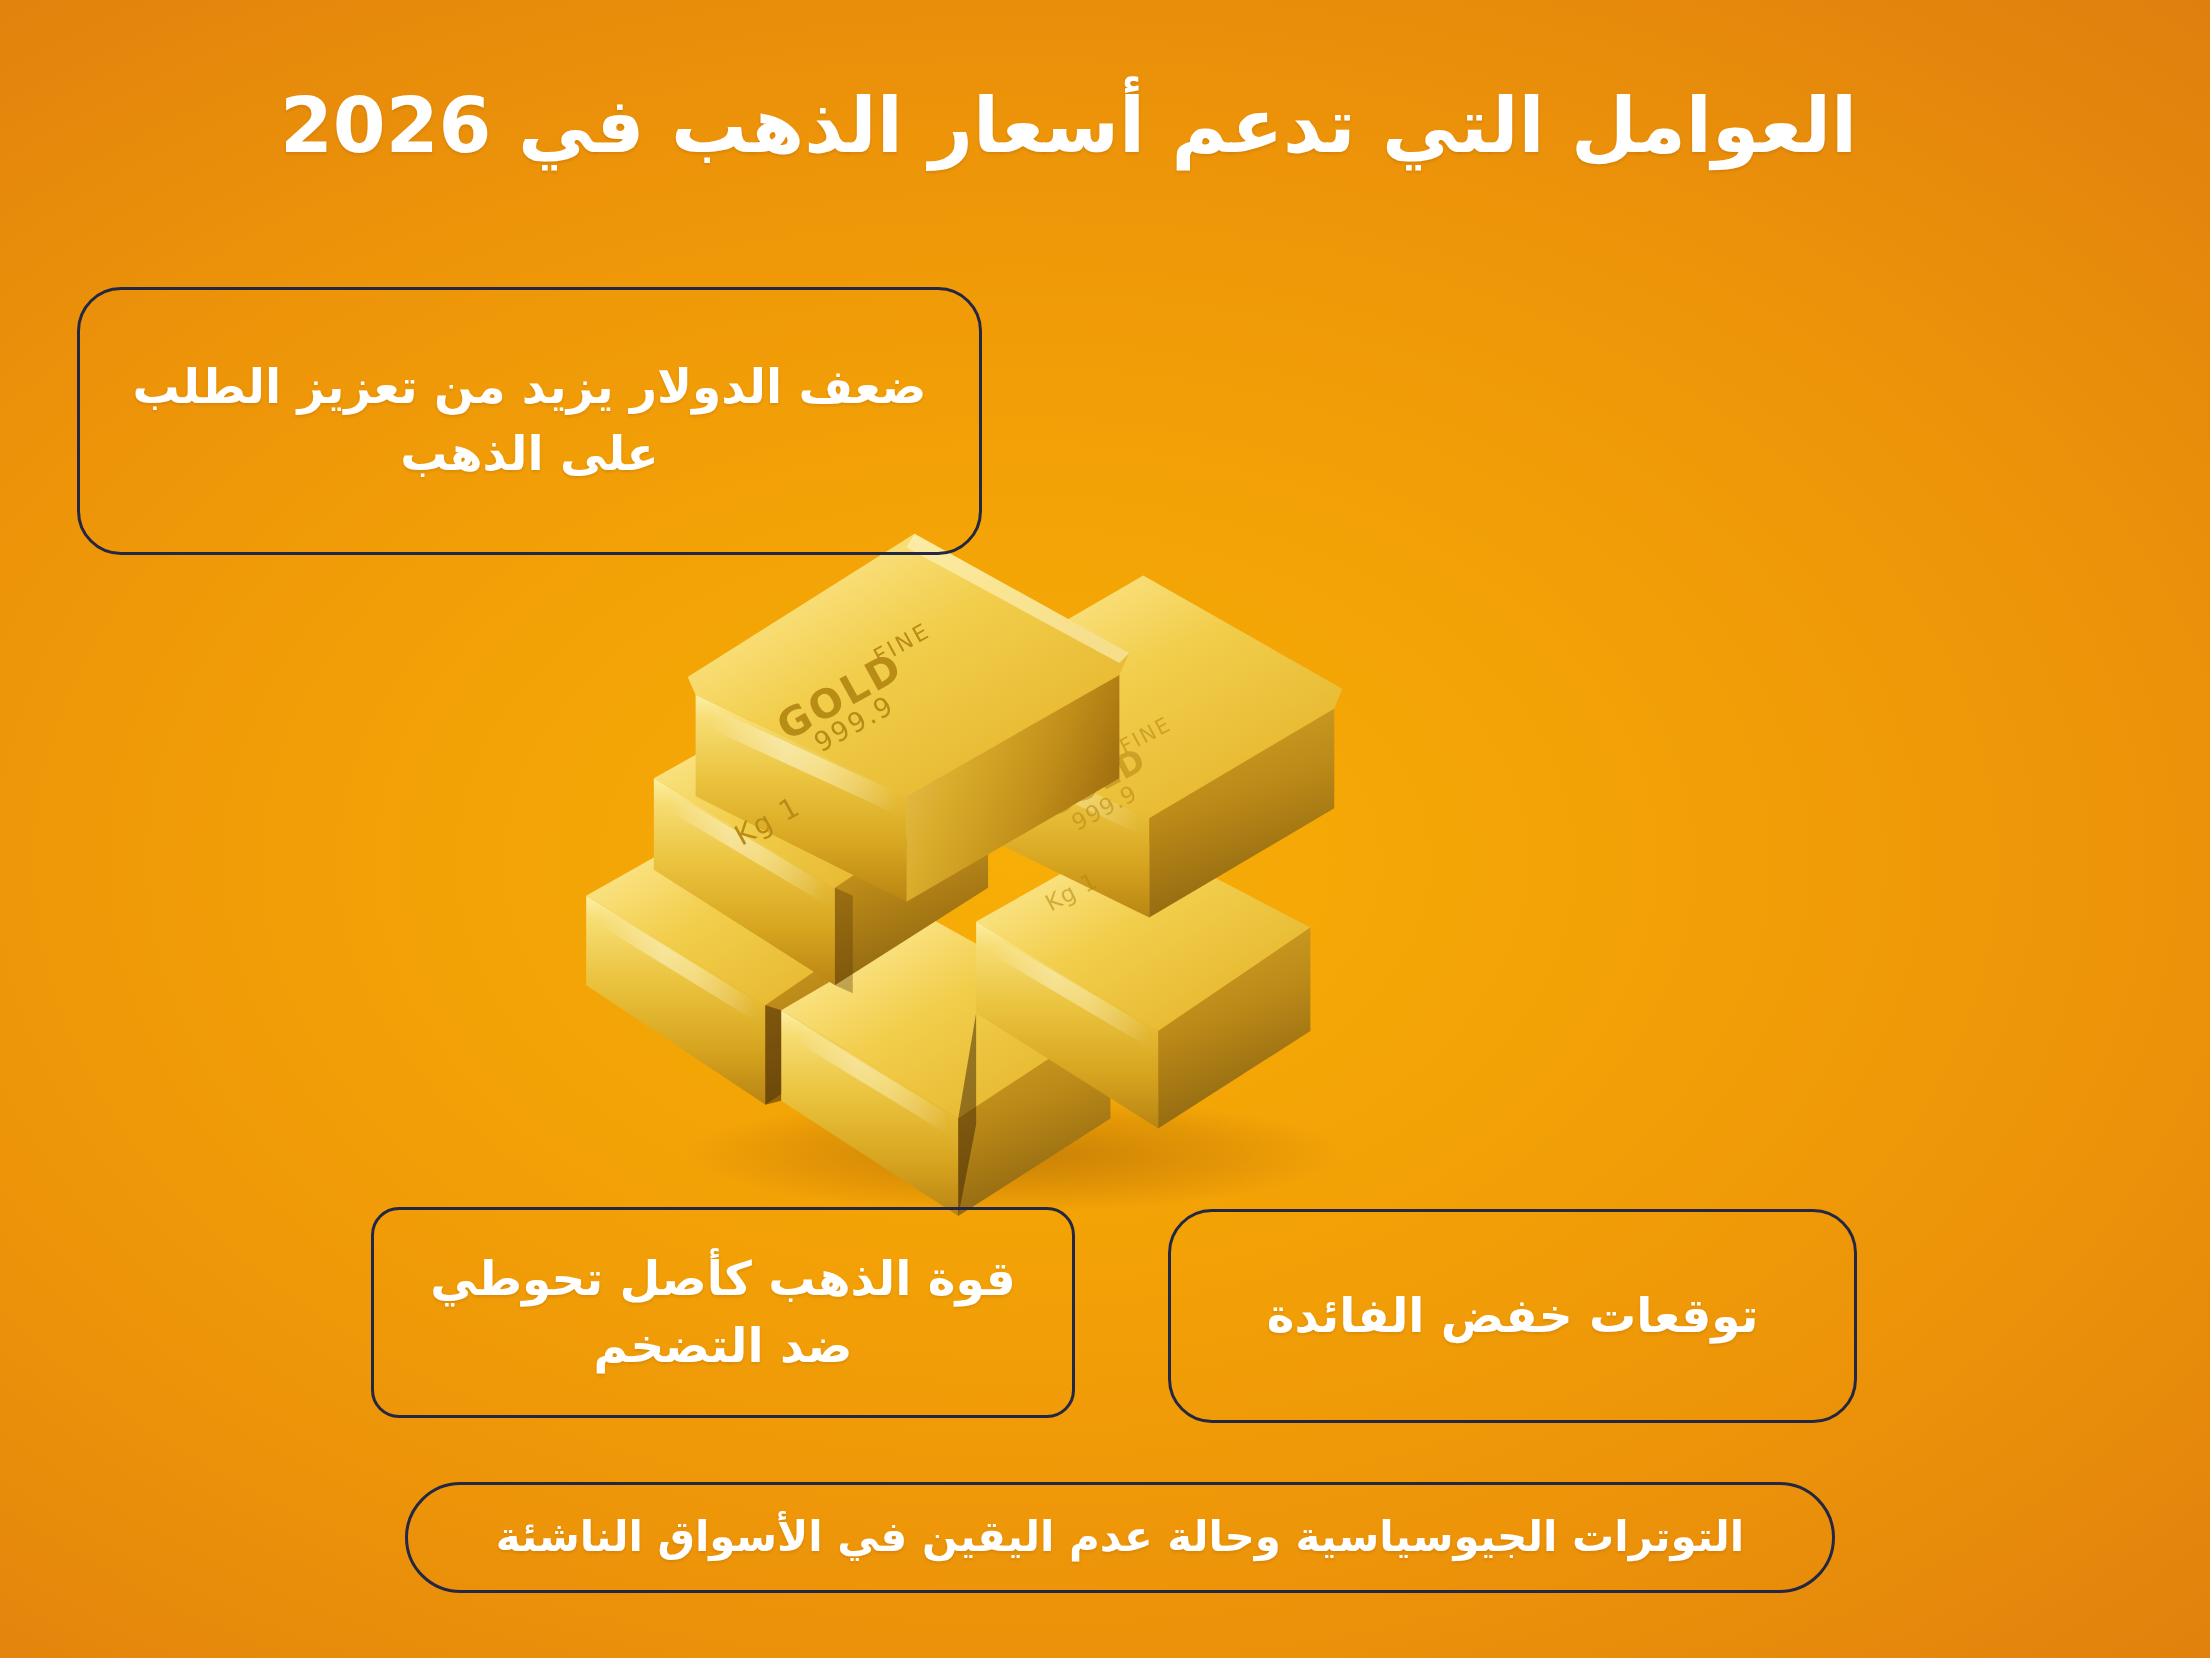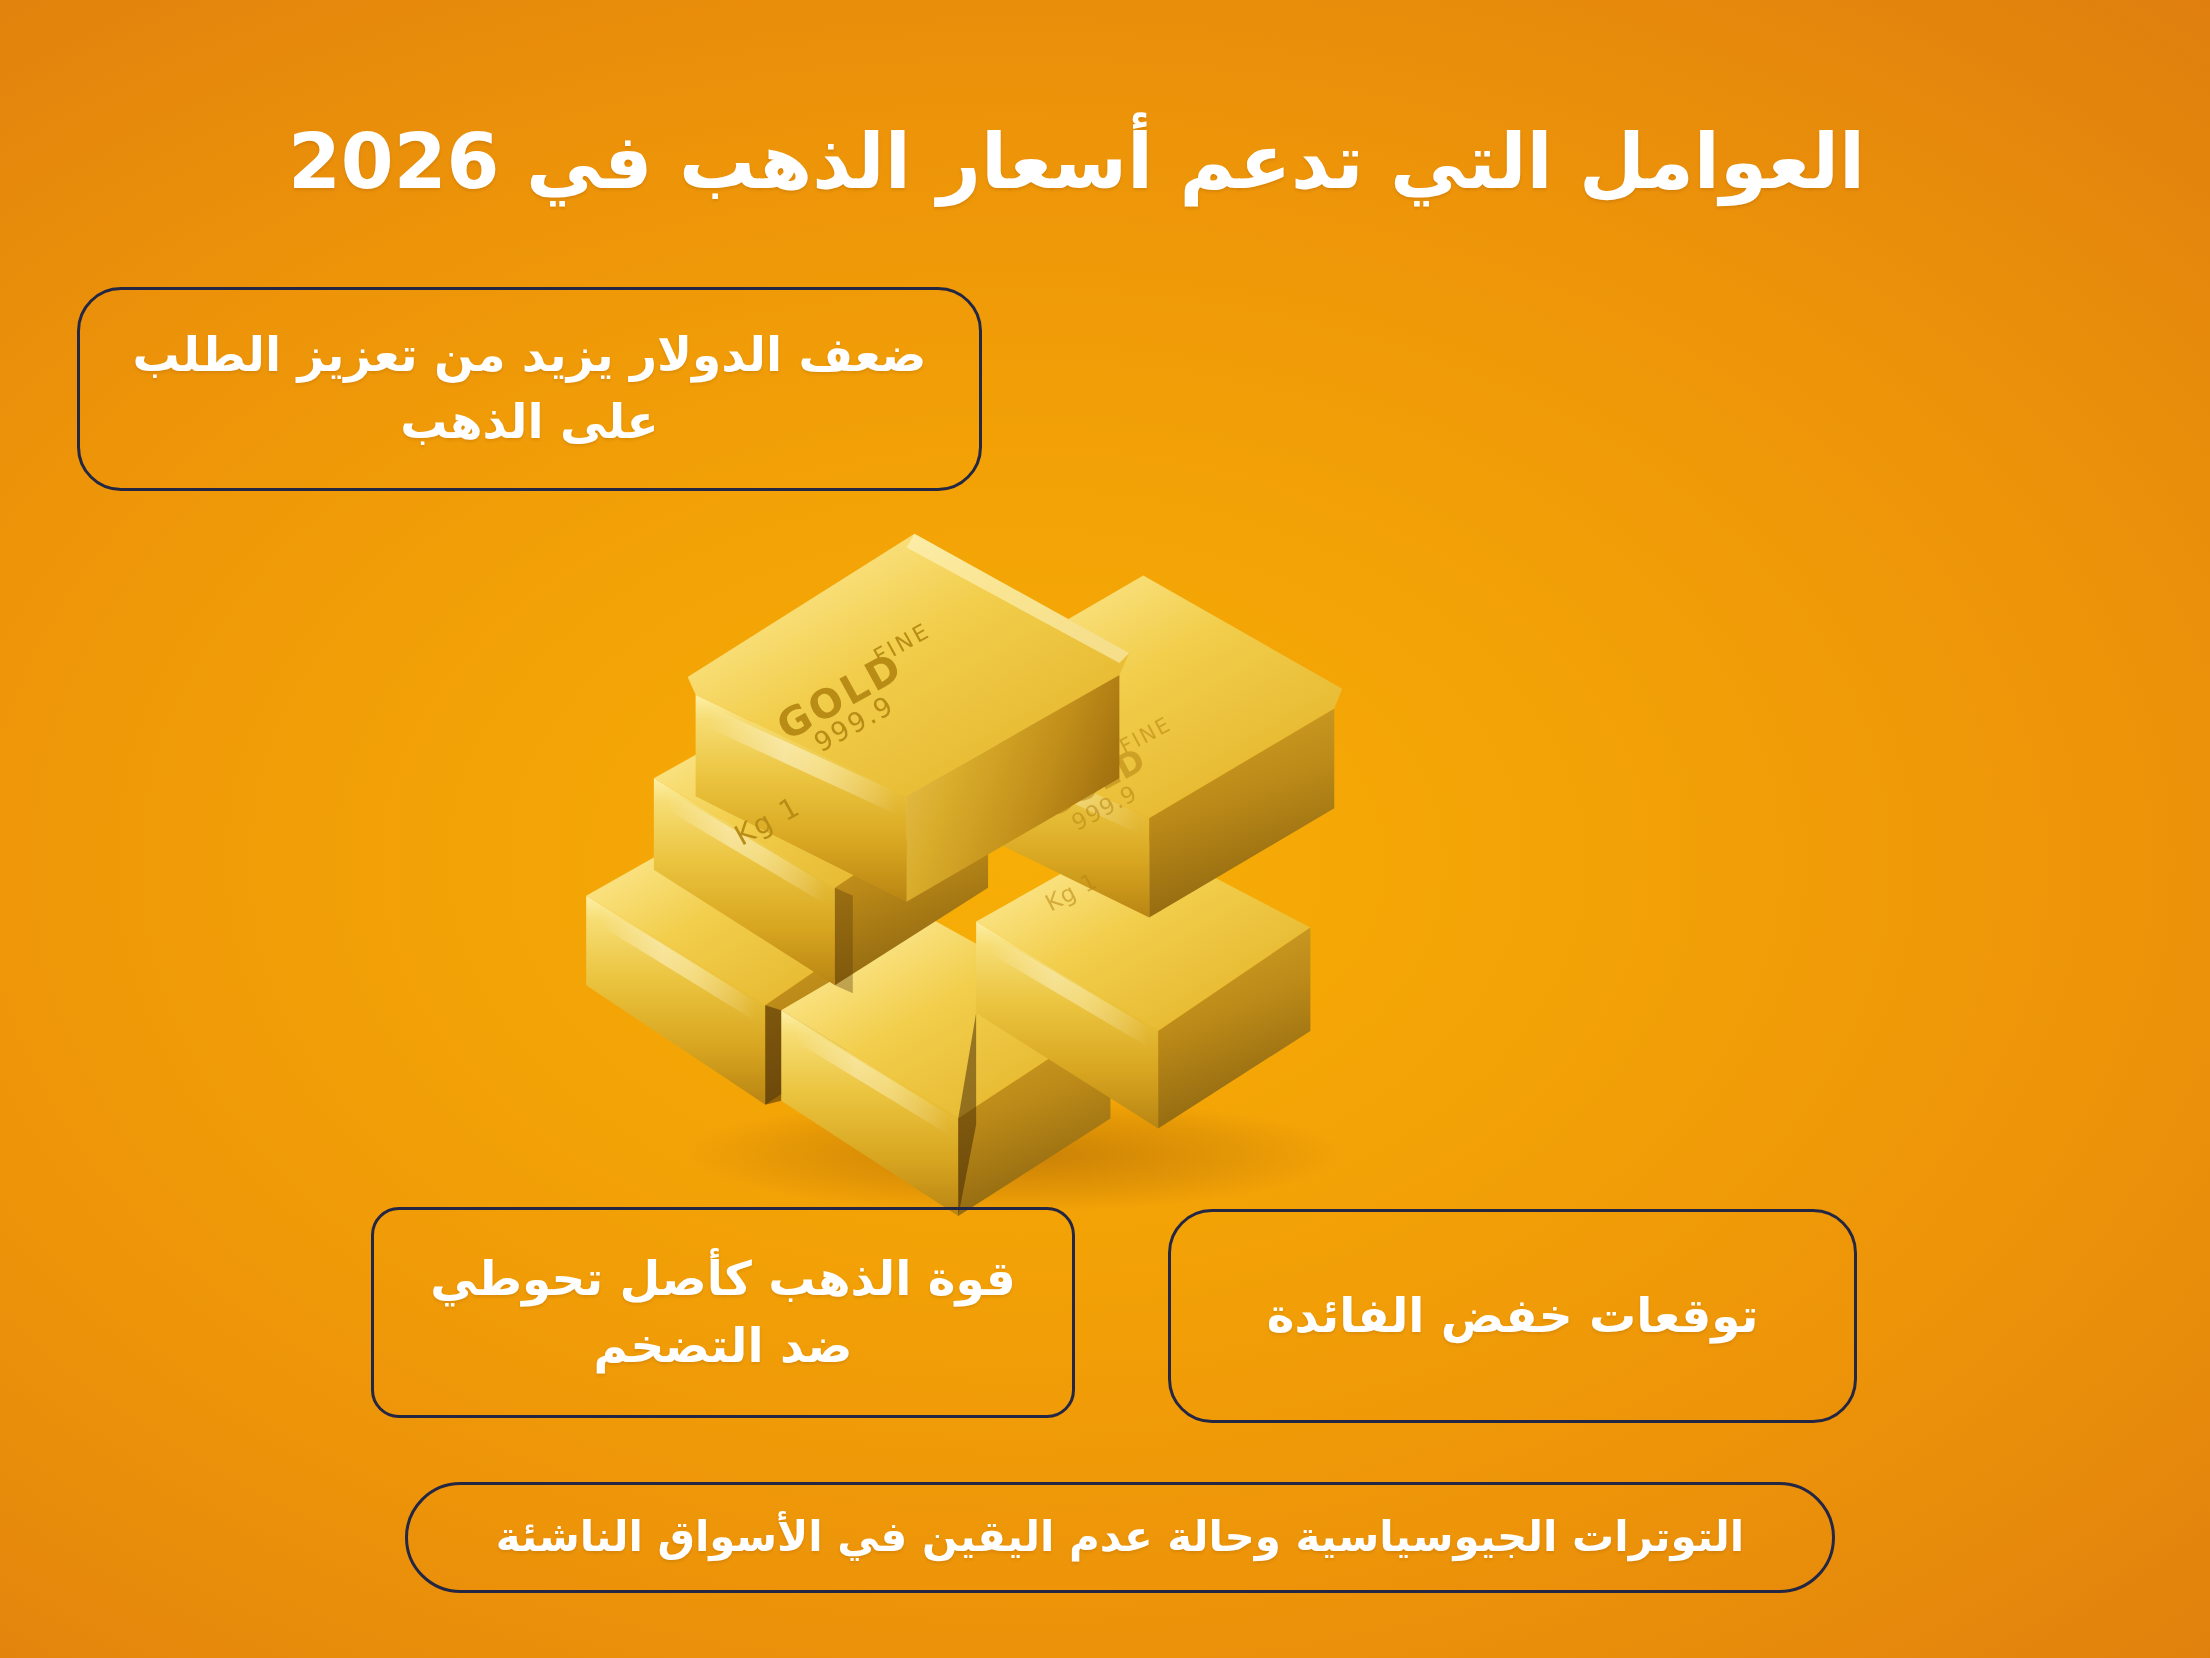--- a/index.html
+++ b/index.html
@@ -21,32 +21,31 @@
         #ED9409 42%,
         #E2830D 62%,
         #D97412 80%,
         #D26B14 100%);
   }
 
   
   #title {
     position: absolute;
     top: 78px;
-    left: 12px;
+    left: 4px;
     width: 2131px;
     text-align: center;
     color: #FFFFFF;
     font-size: 76px;
     font-weight: 700;
     letter-spacing: 0px;
     line-height: 1.25;
     direction: rtl;
     text-shadow: 0 2px 3px rgba(120,60,0,0.18);
     white-space: nowrap;
-    margin-top: 36px;
   }
 
   
   #gold-art {
     position: absolute;
     left: 587px;
     top: 468px;
     width: 836px;
     height: 756px;
     pointer-events: none;
@@ -67,21 +66,21 @@
     justify-content: center;
     text-align: center;
     line-height: 1.42;
     padding: 10px 34px;
     background: transparent;
     text-shadow: 0 2px 3px rgba(120,60,0,0.16);
   }
 
   #box-tl {
     left: 78px;  top: 287px;
-    width: 905px; height: 204px;
+    width: 905px; height: 268px;
     font-size: 47px;
     border-radius: 44px;
   }
   #box-tr {
     left: 1116px; top: 284px;
     width: 1019px; height: 316px;
     font-size: 47px;
     border-radius: 44px;
   }
   #box-bl {

